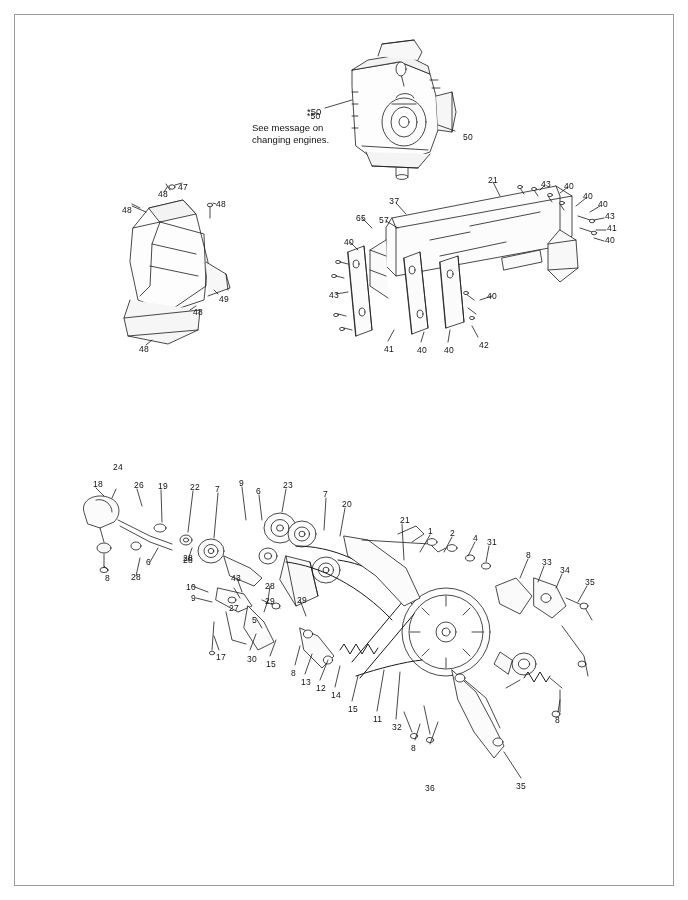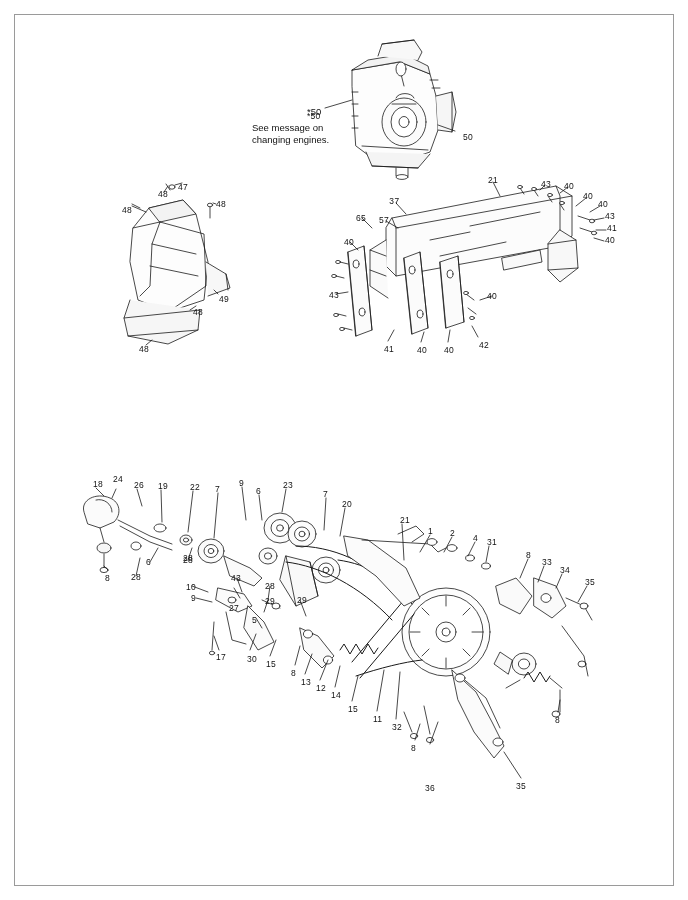--- a/index.html
+++ b/index.html
@@ -380,21 +380,21 @@
       <div class="callout" style="left: 356px; top: 214px;">65</div>
       <div class="callout" style="left: 379px; top: 216px;">57</div>
       <div class="callout" style="left: 344px; top: 238px;">40</div>
       <div class="callout" style="left: 329px; top: 291px;">43</div>
       <div class="callout" style="left: 487px; top: 292px;">40</div>
       <div class="callout" style="left: 384px; top: 345px;">41</div>
       <div class="callout" style="left: 417px; top: 346px;">40</div>
       <div class="callout" style="left: 444px; top: 346px;">40</div>
       <div class="callout" style="left: 479px; top: 341px;">42</div>
       <div class="callout" style="left: 93px; top: 480px;">18</div>
-      <div class="callout" style="left: 113px; top: 475px;">24</div>
+      <div class="callout" style="left: 113px; top: 463px;">24</div>
       <div class="callout" style="left: 134px; top: 481px;">26</div>
       <div class="callout" style="left: 158px; top: 482px;">19</div>
       <div class="callout" style="left: 190px; top: 483px;">22</div>
       <div class="callout" style="left: 215px; top: 485px;">7</div>
       <div class="callout" style="left: 239px; top: 479px;">9</div>
       <div class="callout" style="left: 256px; top: 487px;">6</div>
       <div class="callout" style="left: 283px; top: 481px;">23</div>
       <div class="callout" style="left: 323px; top: 490px;">7</div>
       <div class="callout" style="left: 342px; top: 500px;">20</div>
       <div class="callout" style="left: 400px; top: 516px;">21</div>

